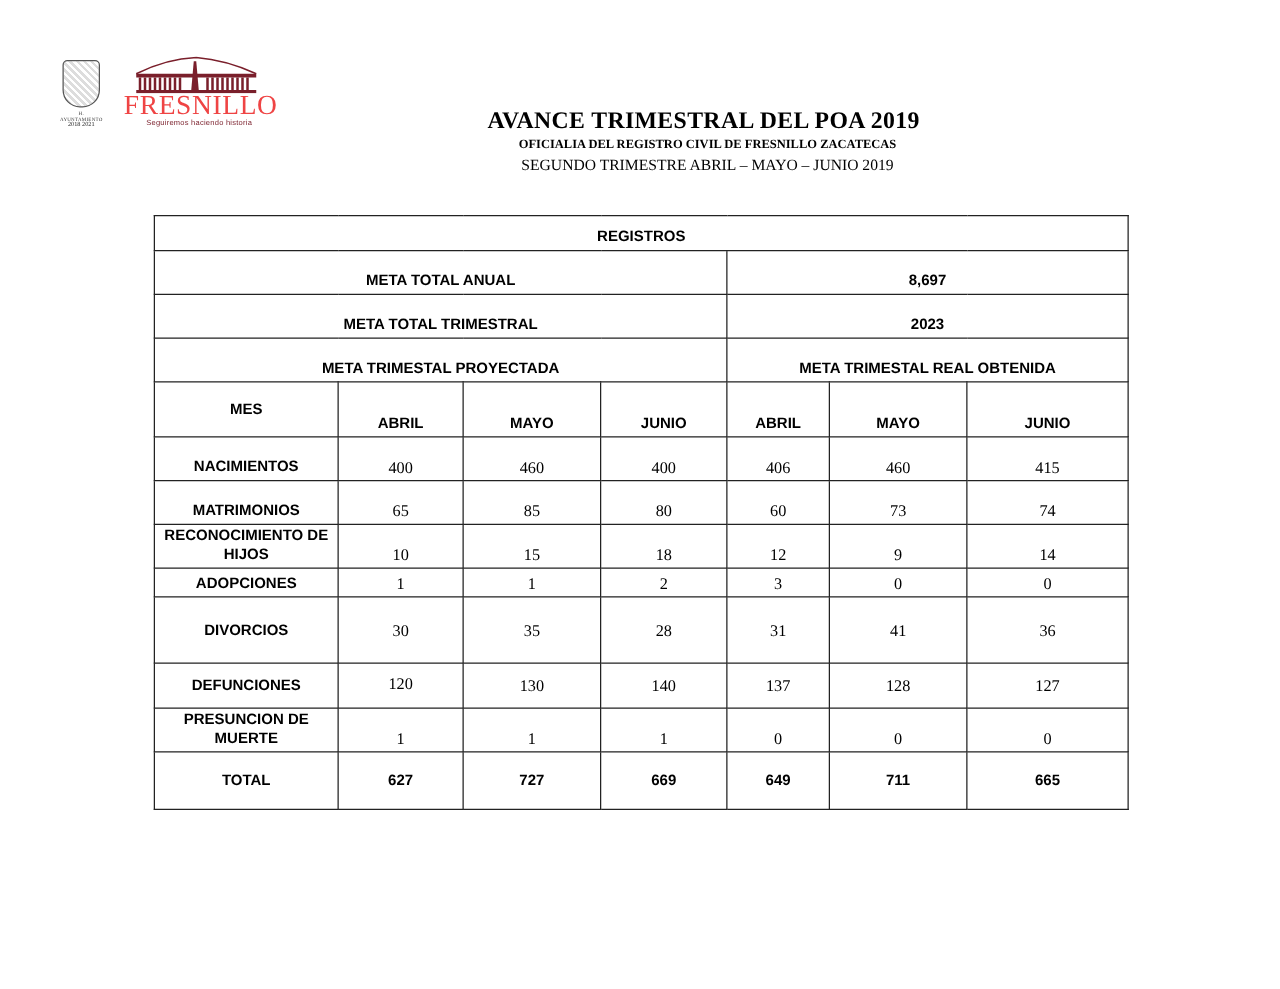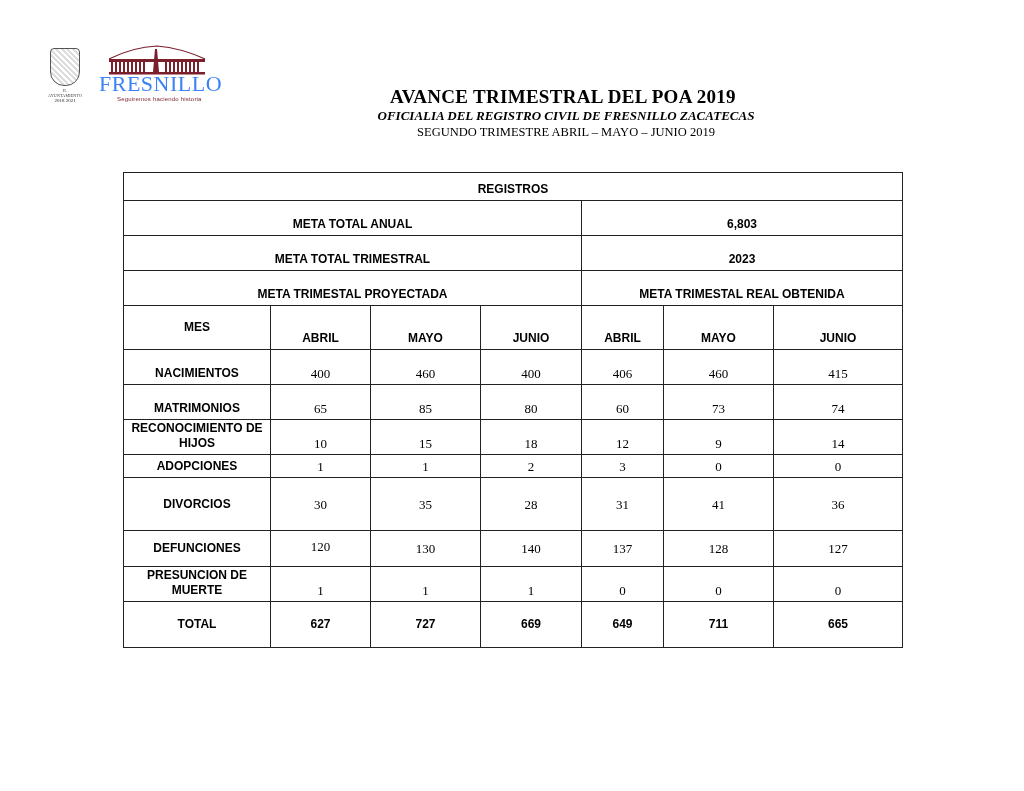--- a/index.html
+++ b/index.html
@@ -8,26 +8,26 @@
   .shield-logo { position: absolute; left: 48px; top: 48px; width: 34px; height: 58px; }
   .shield-logo .shield {
     width: 28px; height: 36px; margin: 0 auto; border: 1.5px solid #555; border-radius: 4px 4px 14px 14px;
     background: repeating-linear-gradient(45deg, #ddd 0 2px, #fff 2px 4px);
   }
   .shield-logo .caption1 { font-family: "Liberation Serif", serif; font-size: 4px; text-align: center; color: #333; margin-top: 2px; letter-spacing: 0.2px; }
   .shield-logo .caption2 { font-family: "Liberation Serif", serif; font-size: 5px; text-align: center; color: #222; }
 
   .city-logo { position: absolute; left: 99px; top: 45px; width: 115px; height: 58px; }
   .city-logo svg { position: absolute; left: 4px; top: 0; }
-  .city-logo .brand { position: absolute; left: 0; top: 28px; width: 115px; text-align: center; font-family: "Liberation Serif", serif; font-size: 22px; color: #3b82f6; letter-spacing: 0.5px; line-height: 22px; }
+  .city-logo .brand { position: absolute; left: 0; top: 28px; width: 115px; text-align: center; font-family: "Liberation Serif", serif; font-size: 22px; color: #ef4444; letter-spacing: 0.5px; line-height: 22px; }
   .city-logo .slogan { position: absolute; left: 18px; top: 51px; font-size: 6px; color: #7a1f2b; letter-spacing: 0.2px; }
 
   .titles { position: absolute; left: 340px; top: 86px; width: 440px; text-align: center; font-family: "Liberation Serif", serif; }
   .titles .t1 { font-size: 19px; font-weight: bold; line-height: 22px; letter-spacing: 0.3px; padding-left: 6px; }
-  .titles .t2 { font-size: 13px; font-weight: bold; line-height: 16px; margin-left: 12px; font-style: italic; }
+  .titles .t2 { font-size: 10px; font-weight: bold; line-height: 16px; margin-left: 12px; }
   .titles .t3 { font-size: 12.5px; line-height: 16px; margin-left: 12px; }
 
   table.reg { position: absolute; left: 123px; top: 172px; width: 779px; border-collapse: collapse; table-layout: fixed; font-family: "Liberation Sans", sans-serif; border-radius: 11px; }
   table.reg td { border: 1px solid #222; text-align: center; vertical-align: bottom; padding: 0 2px 3px 2px; font-size: 12px; line-height: 15px; }
   table.reg td.b { font-weight: bold; }
   table.reg td.n { font-family: "Liberation Serif", serif; font-size: 13px; }
   table.reg tr.total td { vertical-align: middle; padding-bottom: 0; }
 </style>
 </head>
 <body>
@@ -84,21 +84,21 @@
     <col style="width:82px">
       <col style="width:110px">
       <col style="width:129px">
   </colgroup>
   <tbody>
       <tr style="height:28px">
     <td colspan="7" class="b">REGISTROS</td>
   </tr>
   <tr style="height:35px">
     <td colspan="4" class="b">META TOTAL ANUAL</td>
-    <td colspan="3" class="b">6,803</td>
+    <td colspan="3" class="b">8,697</td>
   </tr>
   <tr style="height:35px">
     <td colspan="4" class="b">META TOTAL TRIMESTRAL</td>
     <td colspan="3" class="b">2023</td>
   </tr>
   <tr style="height:35px">
     <td colspan="4" class="b">META  TRIMESTAL PROYECTADA</td>
     <td colspan="3" class="b">META TRIMESTAL REAL OBTENIDA</td>
   </tr>
   <tr style="height:44px">

